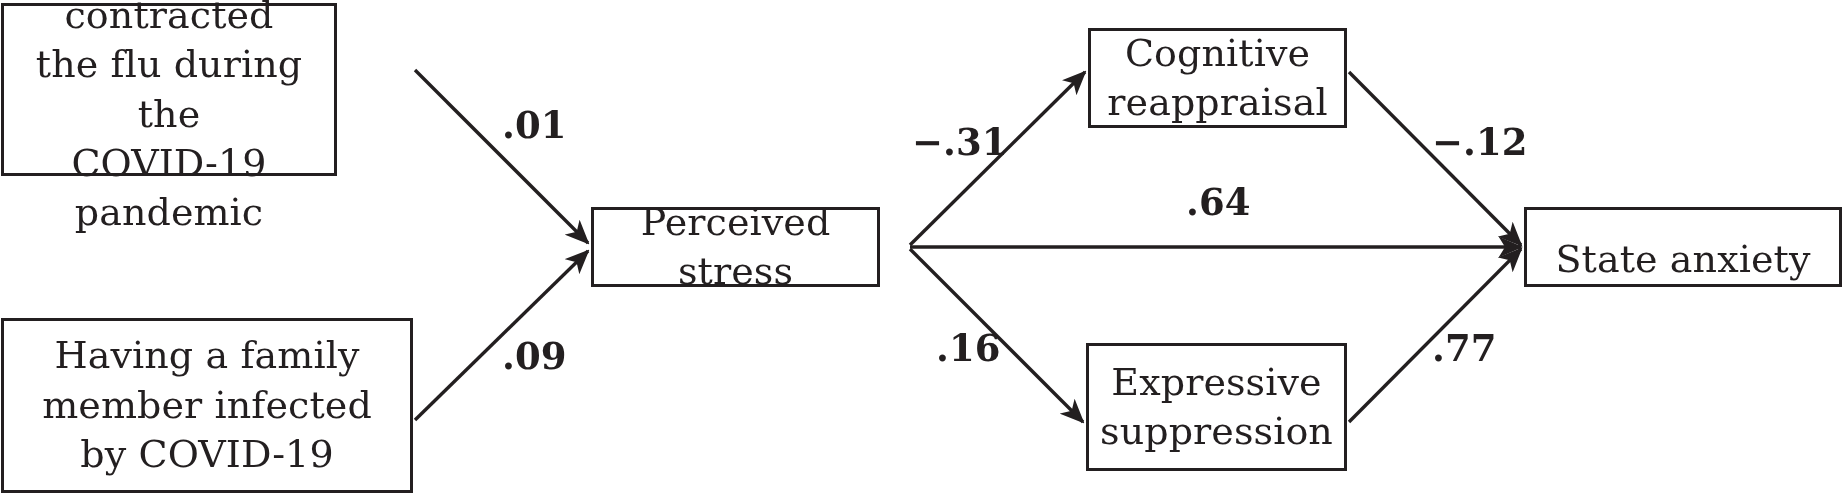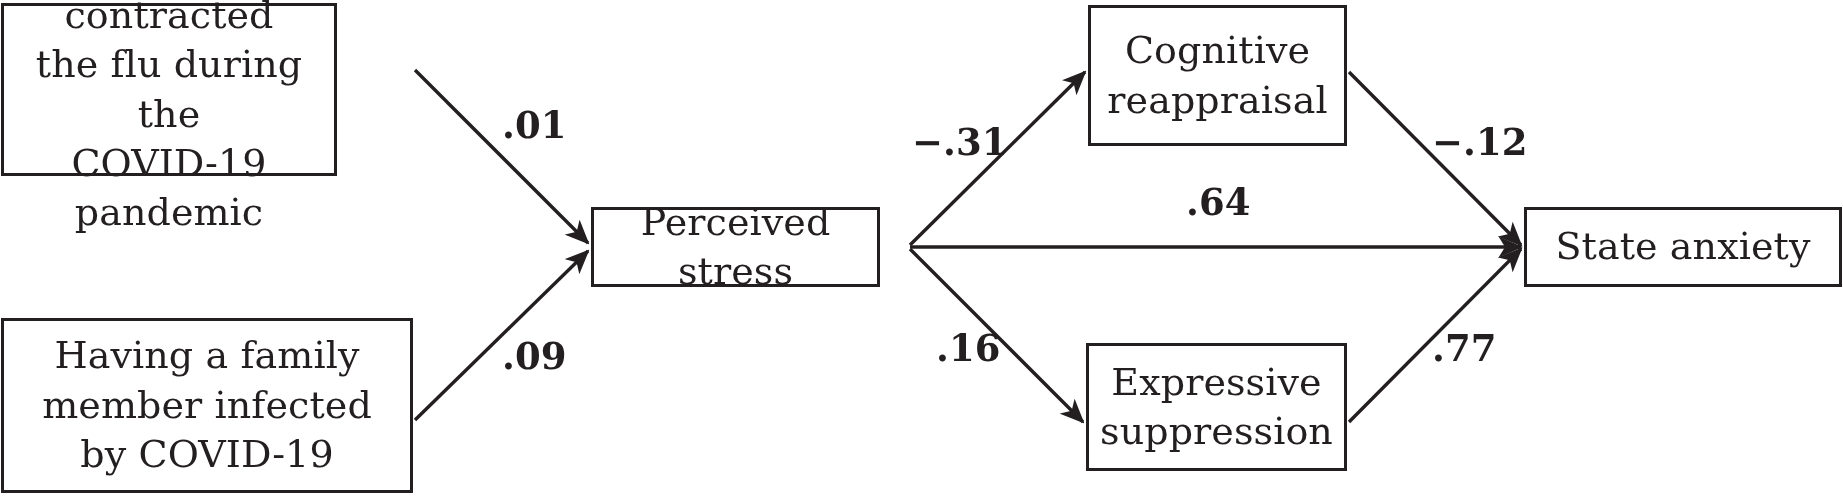--- a/index.html
+++ b/index.html
@@ -92,31 +92,31 @@
   <div class="node-box" style="left: 1px; top: 318px; width: 412px; height: 175px;">
     <span class="node-label">Having a family
 member infected
 by COVID-19</span>
   </div>
 
   <div class="node-box" style="left: 591px; top: 207px; width: 289px; height: 80px;">
     <span class="node-label">Perceived stress</span>
   </div>
 
-  <div class="node-box" style="left: 1088px; top: 5px; width: 259px; height: 141px; text-align: center;">
+  <div class="node-box" style="left: 1088px; top: 28px; width: 259px; height: 100px; text-align: center;">
     <span class="node-label">Cognitive
 reappraisal</span>
   </div>
 
   <div class="node-box" style="left: 1086px; top: 343px; width: 261px; height: 128px;">
     <span class="node-label">Expressive
 suppression</span>
   </div>
 
-  <div class="node-box" style="left: 1524px; top: 207px; width: 318px; height: 80px;">
+  <div class="node-box" style="left: 1524px; top: 207px; width: 318px; height: 80px; align-items: flex-end;">
     <span class="node-label">State anxiety</span>
   </div>
 
   <span class="edge-label" style="left: 502px; top: 107px;">.01</span>
   <span class="edge-label" style="left: 502px; top: 338px;">.09</span>
   <span class="edge-label" style="left: 912px; top: 124px;">−.31</span>
   <span class="edge-label" style="left: 1186px; top: 184px;">.64</span>
   <span class="edge-label" style="left: 936px; top: 330px; text-align: center;">.16</span>
   <span class="edge-label" style="left: 1432px; top: 124px;">−.12</span>
   <span class="edge-label" style="left: 1432px; top: 330px;">.77</span>

